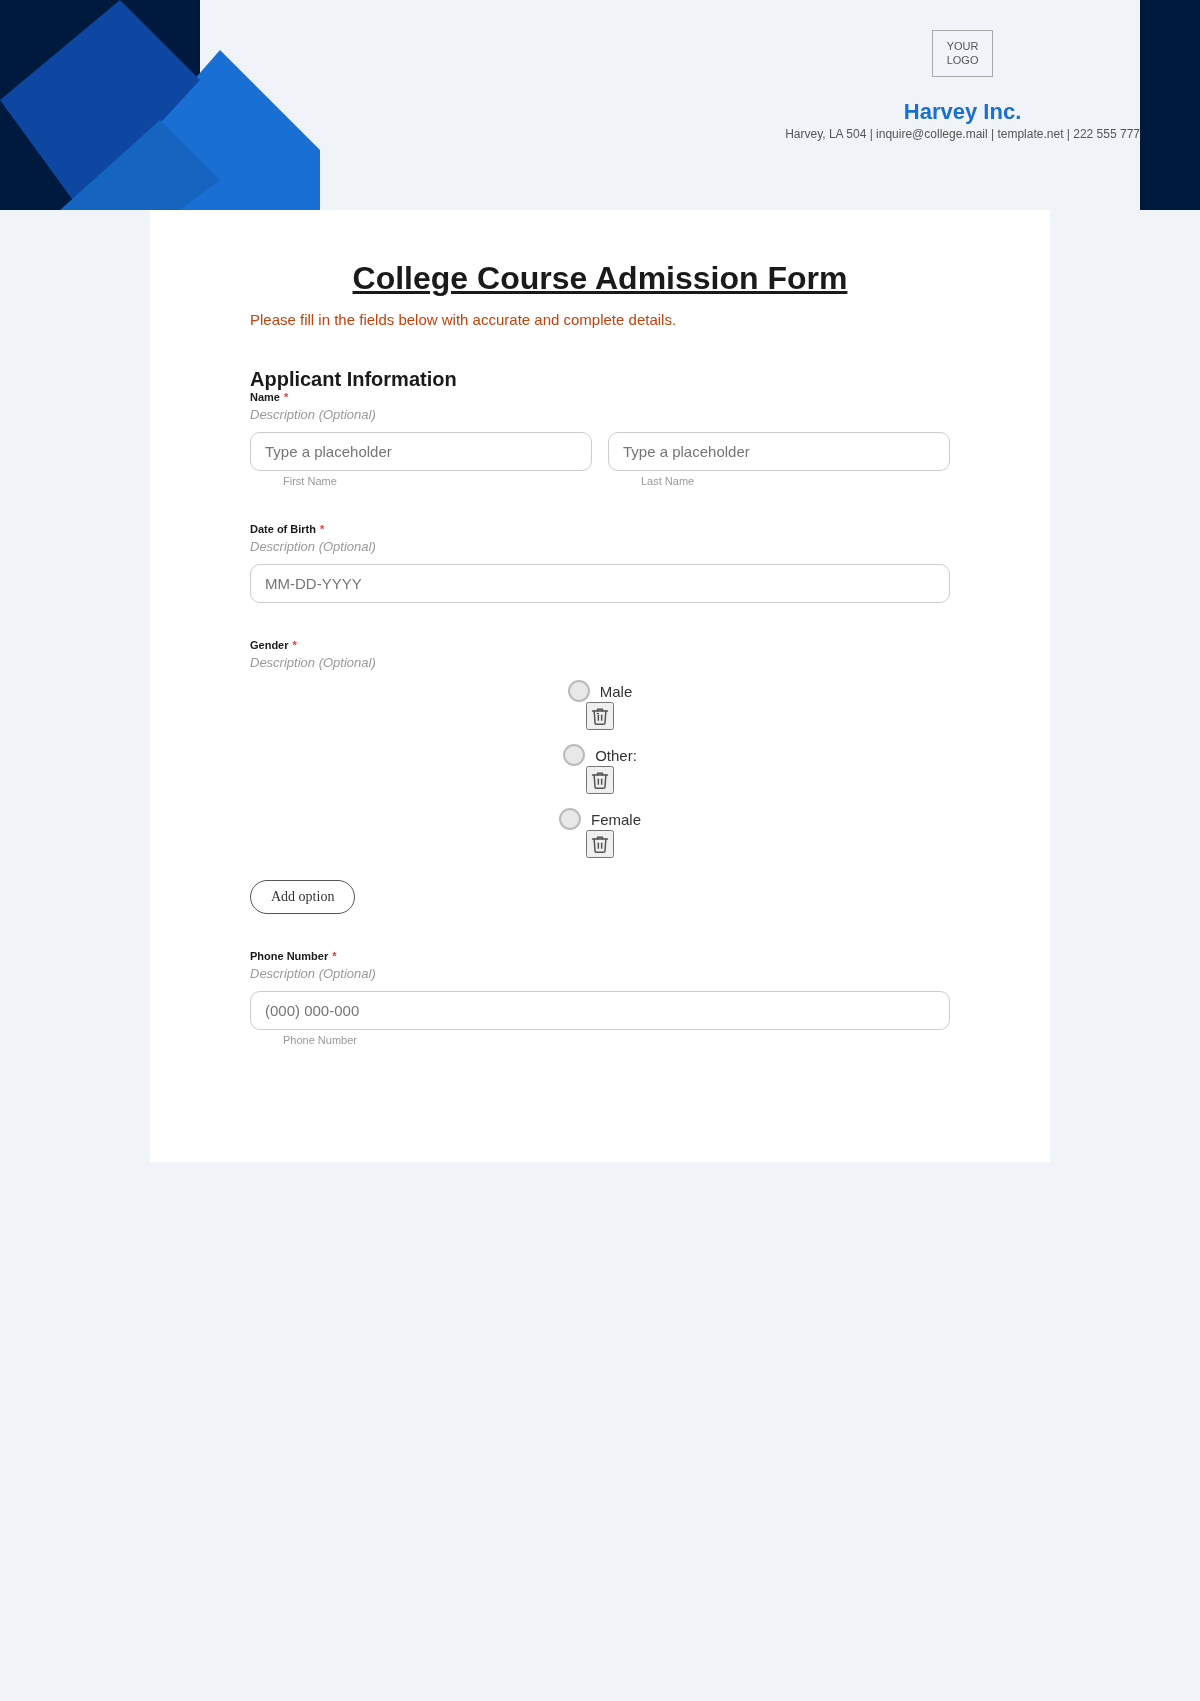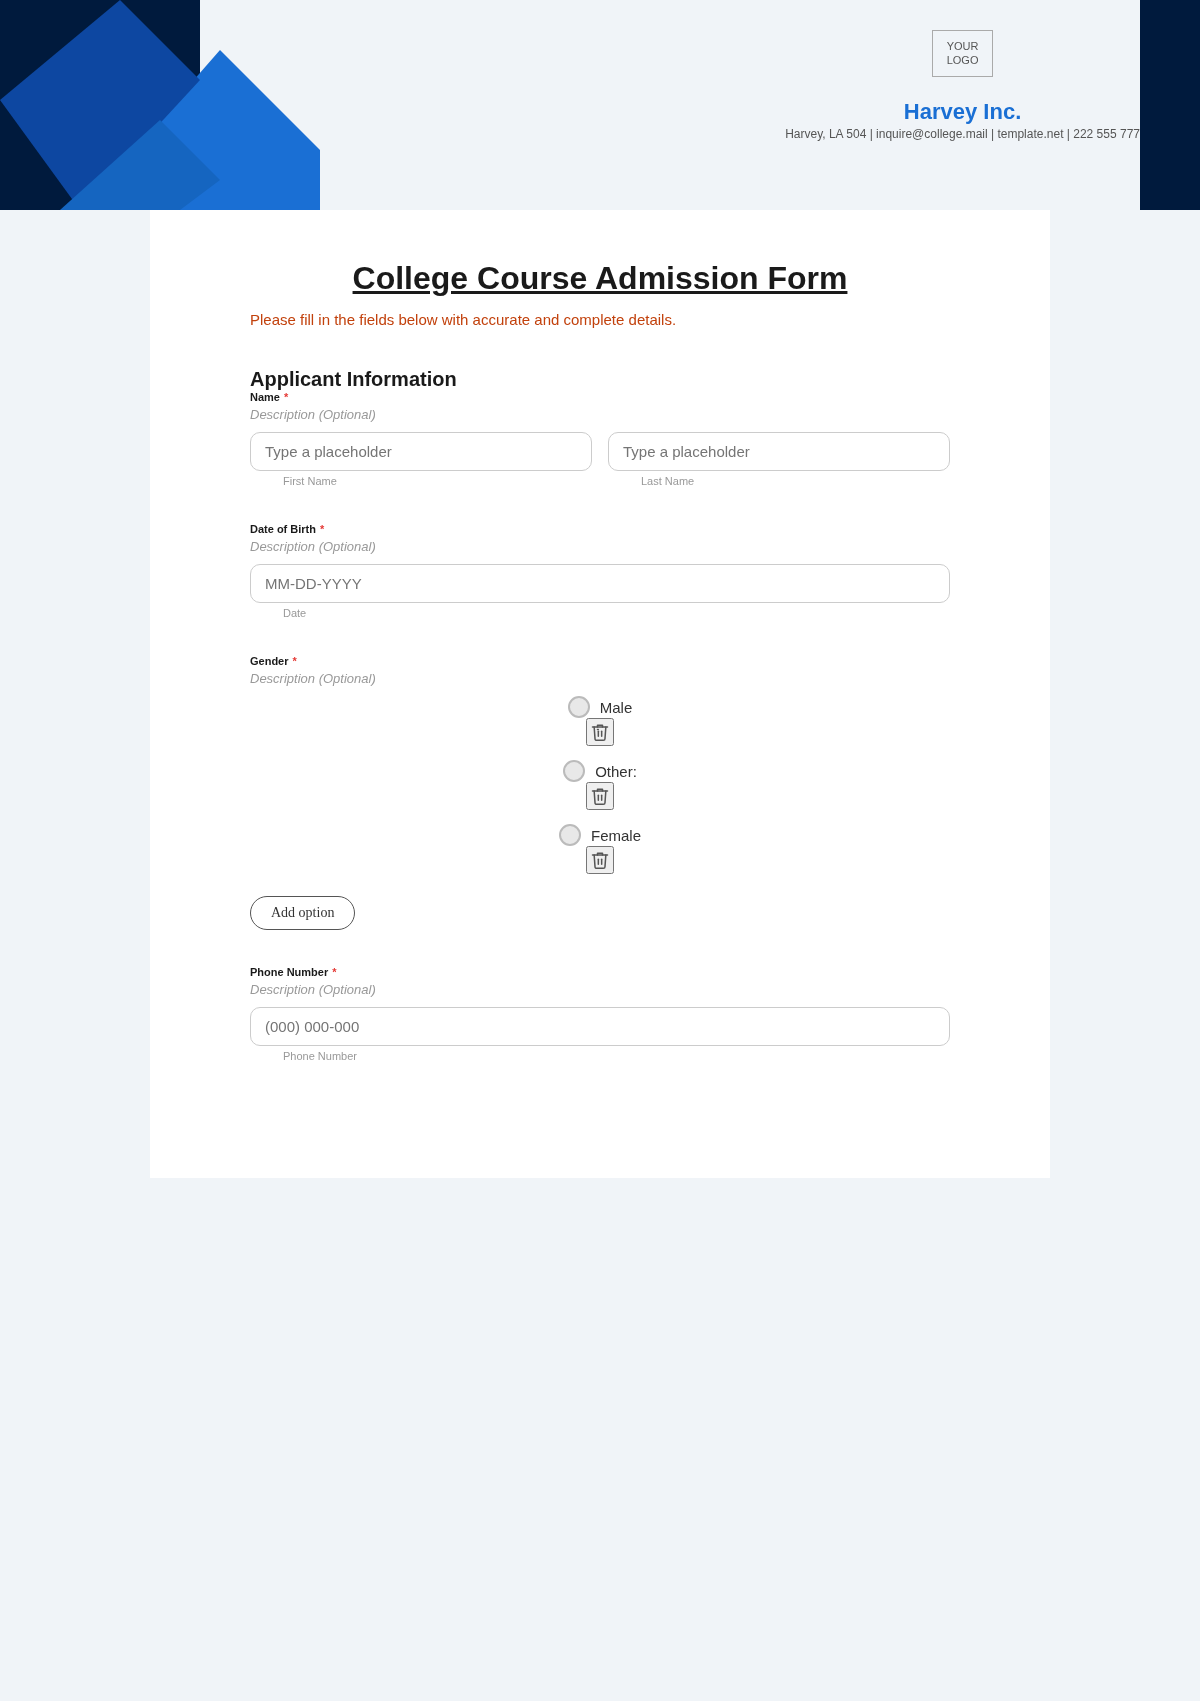--- a/index.html
+++ b/index.html
@@ -261,21 +261,20 @@
   </div>
 
   <div class="field-group">
     <div class="field-label">
       <span>Date of Birth</span><span class="required">*</span>
     </div>
     <div class="field-description">Description (Optional)</div>
     <div class="input-row">
       <div class="input-wrapper">
         <input type="text" class="text-input" placeholder="MM-DD-YYYY" style="">
-        <div class="input-sublabel">Date</div>
       </div>
     </div>
   </div>
 
   <div class="field-group">
     <div class="field-label">
       <span>Gender</span><span class="required">*</span>
     </div>
     <div class="field-description">Description (Optional)</div>
 

